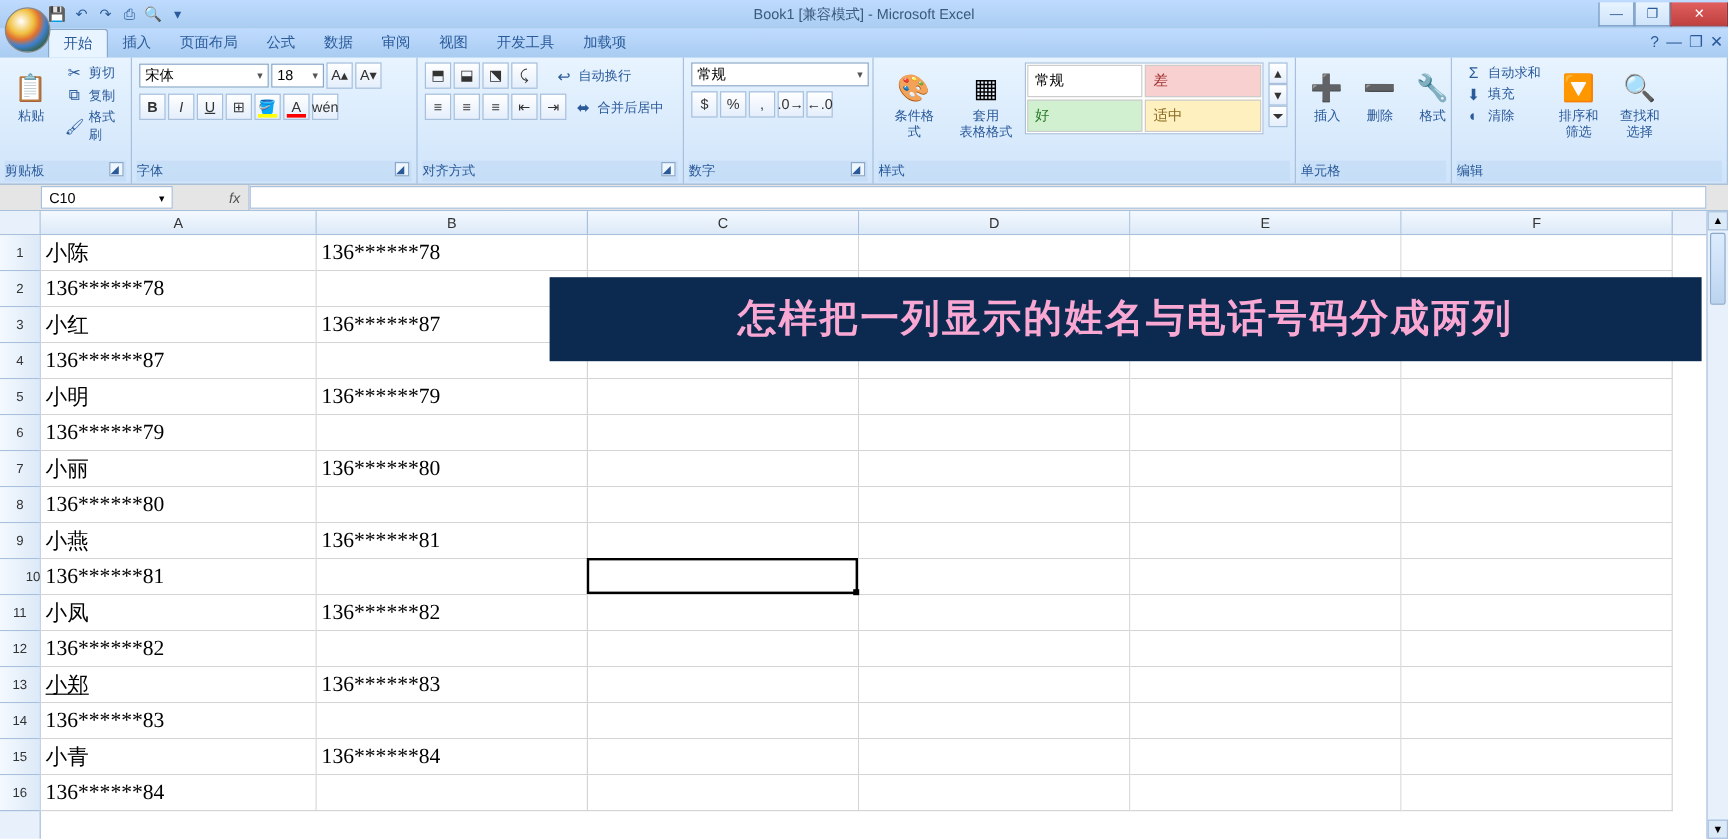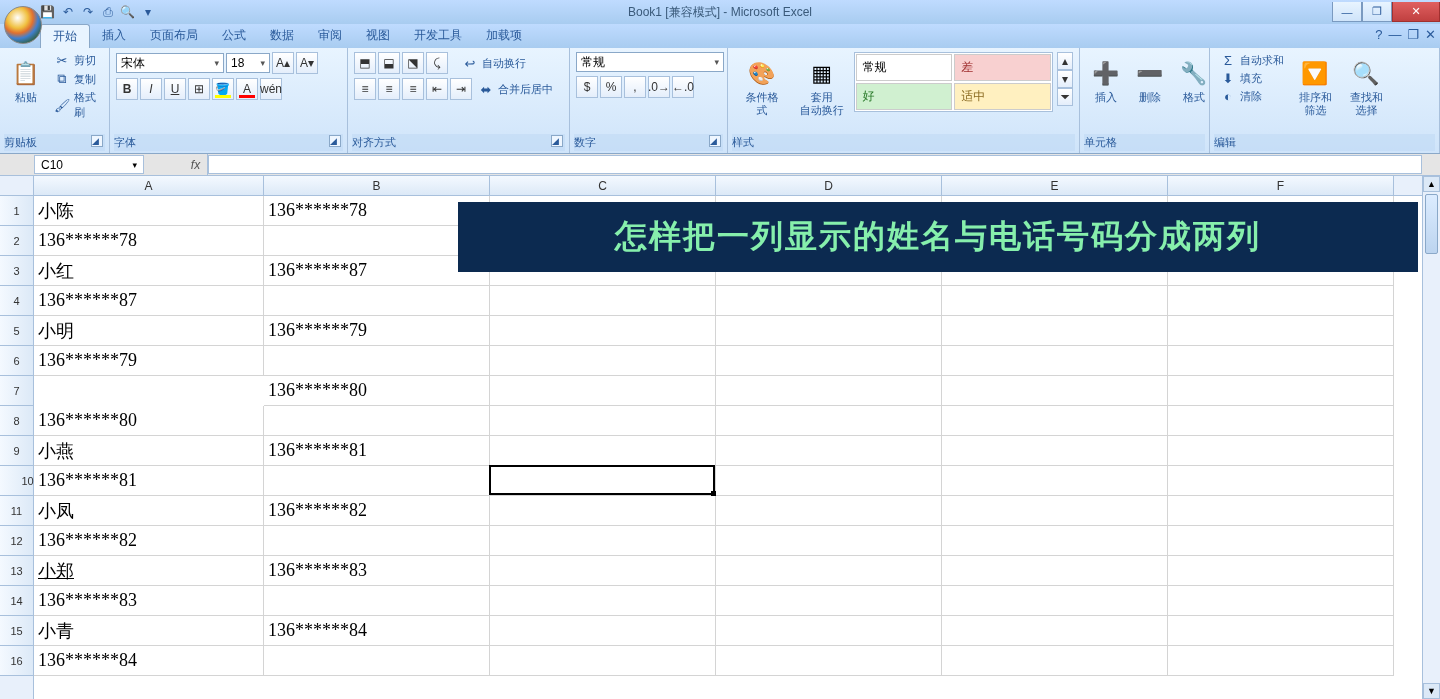--- a/index.html
+++ b/index.html
@@ -58,21 +58,21 @@
 .colhdr-row { height: 20px; display: flex; background: #e8f0fb; border-bottom: 1px solid #a8c0dc; }
 .corner { width: 34px; height: 20px; background: #e8f0fb; border-right: 1px solid #a8c0dc; border-bottom: 1px solid #a8c0dc; }
 .colhdr { border-right: 1px solid #a8c0dc; display: flex; align-items: center; justify-content: center; font-size: 12px; color: #333; background: linear-gradient(#f4f9ff,#dce9f7); }
 .rowhdr { height: 30px; border-bottom: 1px solid #a8c0dc; display: flex; align-items: center; justify-content: center; font-size: 11px; color: #333; background: linear-gradient(90deg,#f4f9ff,#dce9f7); }
 
 .cells { position: relative; flex: 1; }
 .cell { position: absolute; border-right: 1px solid #d4d4d4; border-bottom: 1px solid #d4d4d4; padding: 2px 4px; font-size: 18px; font-family: SimSun, serif; display: flex; align-items: center; background: #fff; }
 .sel { position: absolute; border: 2px solid #000; pointer-events: none; }
 .sel::after { content: ""; position: absolute; right: -3px; bottom: -3px; width: 5px; height: 5px; background: #000; }
 
-.banner { position: absolute; background: #0c2a50; color: #86efac; font-size: 32px; font-weight: bold; font-family: SimSun, serif; display: flex; align-items: center; justify-content: center; z-index: 3; letter-spacing: 2px; }
+.banner { position: absolute; background: #0c2a50; color: #f9a8d4; font-size: 32px; font-weight: bold; font-family: SimSun, serif; display: flex; align-items: center; justify-content: center; z-index: 3; letter-spacing: 2px; margin-top: 29px; }
 
 .vscroll { position: absolute; right: 0; top: 176px; bottom: 0; width: 18px; background: #e8f0fb; border-left: 1px solid #a8c0dc; }
 .vscroll .thumb { position: absolute; left: 2px; right: 2px; top: 18px; height: 60px; background: linear-gradient(#dcecff,#bcd4ef); border: 1px solid #8aa8c8; border-radius: 2px; }
 .vscroll .arrup, .vscroll .arrdn { position: absolute; left: 0; right: 0; height: 16px; background: #dce9f7; border: 1px solid #a8c0dc; text-align: center; font-size: 9px; line-height: 14px; }
 .vscroll .arrup { top: 0; } .vscroll .arrdn { bottom: 0; }
 </style>
 </head>
 <body>
 
 <div class="titlebar">
@@ -213,21 +213,21 @@
 
   <div class="rgroup" style="width:352px">
     <div class="gbody">
       <div class="bigbtn">
           <div class="icon">🎨</div>
           <div class="lbl">条件格式</div>
         </div>
       <div class="bigbtn">
           <div class="icon">▦</div>
           <div class="lbl" style="white-space:pre">套用
-自动换行</div>
+表格格式</div>
         </div>
       <div class="stylebox">
         <div class="srow">
           <div class="scell" style="background:#fff">
               <span>常规</span>
             </div>
           <div class="scell" style="background:#f8d0d0;color:#a03030">
               <span>差</span>
             </div>
         </div>
@@ -368,20 +368,21 @@
       <div class="cell" style="left: 456px; top: 120px; width: 226px; height: 30px;"></div>
       <div class="cell" style="left: 682px; top: 120px; width: 226px; height: 30px;"></div>
       <div class="cell" style="left: 908px; top: 120px; width: 226px; height: 30px;"></div>
       <div class="cell" style="left: 1134px; top: 120px; width: 226px; height: 30px;"></div>
       <div class="cell" style="left: 0px; top: 150px; width: 230px; height: 30px;">136******79</div>
       <div class="cell" style="left: 230px; top: 150px; width: 226px; height: 30px;"></div>
       <div class="cell" style="left: 456px; top: 150px; width: 226px; height: 30px;"></div>
       <div class="cell" style="left: 682px; top: 150px; width: 226px; height: 30px;"></div>
       <div class="cell" style="left: 908px; top: 150px; width: 226px; height: 30px;"></div>
       <div class="cell" style="left: 1134px; top: 150px; width: 226px; height: 30px;"></div>
+      <div class="cell" style="left: 0px; top: 180px; width: 230px; height: 30px;">小丽</div>
       <div class="cell" style="left: 230px; top: 180px; width: 226px; height: 30px;">136******80</div>
       <div class="cell" style="left: 456px; top: 180px; width: 226px; height: 30px;"></div>
       <div class="cell" style="left: 682px; top: 180px; width: 226px; height: 30px;"></div>
       <div class="cell" style="left: 908px; top: 180px; width: 226px; height: 30px;"></div>
       <div class="cell" style="left: 1134px; top: 180px; width: 226px; height: 30px;"></div>
       <div class="cell" style="left: 0px; top: 210px; width: 230px; height: 30px;">136******80</div>
       <div class="cell" style="left: 230px; top: 210px; width: 226px; height: 30px;"></div>
       <div class="cell" style="left: 456px; top: 210px; width: 226px; height: 30px;"></div>
       <div class="cell" style="left: 682px; top: 210px; width: 226px; height: 30px;"></div>
       <div class="cell" style="left: 908px; top: 210px; width: 226px; height: 30px;"></div>

